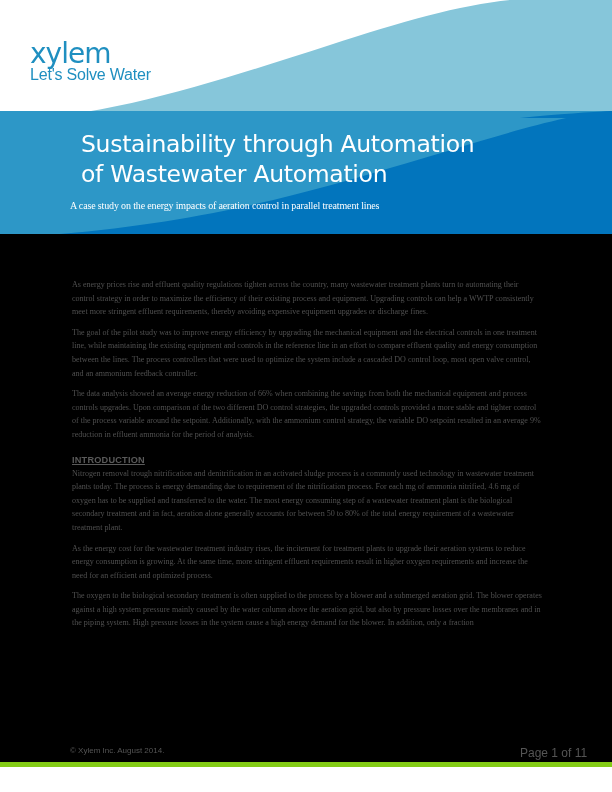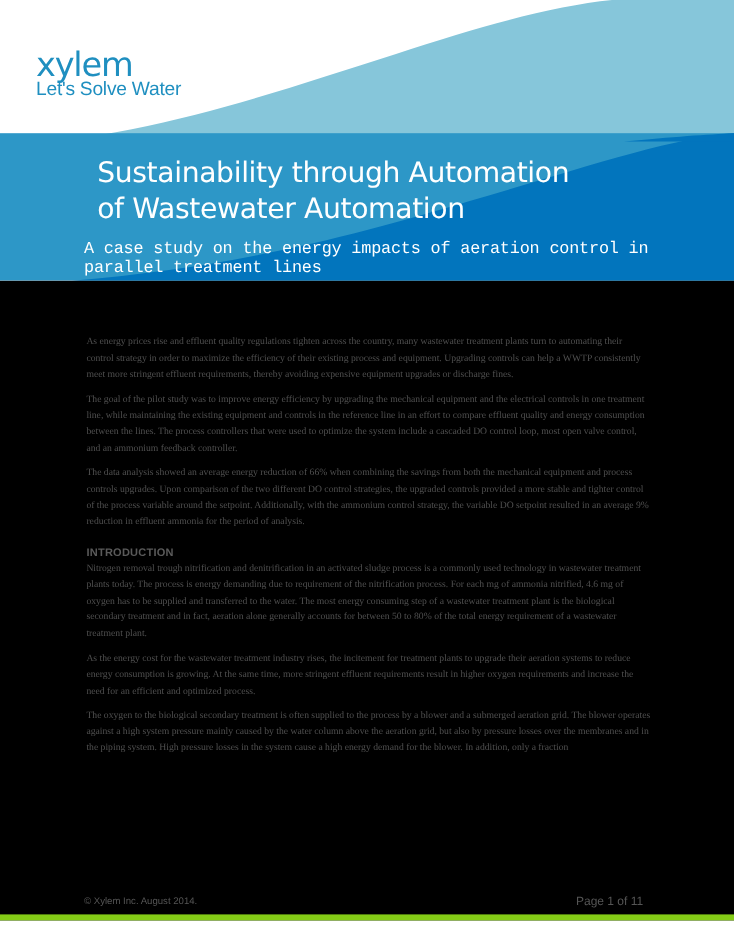--- a/index.html
+++ b/index.html
@@ -4,28 +4,28 @@
 <style>
   html, body { margin: 0; padding: 0; }
   body { width: 612px; height: 792px; position: relative; overflow: hidden; background: #ffffff; font-family: "Liberation Sans", sans-serif; }
   .header { position: absolute; left: 0; top: 0; width: 612px; height: 234px; overflow: hidden; }
   .header svg.bg { position: absolute; left: 0; top: 0; }
   .logo { position: absolute; left: 30px; top: 40px; }
   .logo-word { font-family: "DejaVu Sans", sans-serif; font-size: 28px; color: #1f8fc0; letter-spacing: -1px; line-height: 28px; font-weight: normal; }
   .logo-tag { font-family: "Liberation Sans", sans-serif; font-size: 16px; color: #1f8fc0; margin-top: -2px; letter-spacing: -0.2px; }
   .title-block { position: absolute; left: 70px; top: 118px; color: #ffffff; }
   .title { font-family: "DejaVu Sans", sans-serif; font-size: 23.5px; line-height: 30px; letter-spacing: -0.3px; margin: 11px; font-weight: normal; }
-  .subtitle { font-family: Liberation Mono, monospace; font-size: 14px; letter-spacing: -0.15px; }
+  .subtitle { font-family: Liberation Serif, serif; font-size: 10px; letter-spacing: -0.15px; }
   .body-area { position: absolute; left: 0; top: 234px; width: 612px; height: 528px; background: #000000; }
   .content { position: absolute; left: 72px; top: 278px; width: 470px; color: #505050; font-family: "Liberation Sans", sans-serif; font-size: 8.05px; line-height: 13.6px; }
   .content p { margin: 0 0 7px 0; font-family: Liberation Serif, serif; }
-  .content h2 { margin: 12px 0 0 0; font-size: 9.2px; line-height: 13px; font-weight: bold; color: #5a5a5a; letter-spacing: 0.2px; }
+  .content h2 { margin: 12px 0 0 0; font-size: 9.2px; line-height: 13px; font-weight: bold; color: #5a5a5a; letter-spacing: 0.2px; text-decoration: underline; }
   .footer { position: absolute; left: 0; top: 742px; width: 612px; height: 20px; background: #000; border-bottom: 5px solid #84cc16; }
   .footer-left { position: absolute; left: 70px; top: 4px; font-size: 8px; color: #555; }
-  .footer-right { position: absolute; left: 472px; top: 4px; font-size: 10px; color: #555; padding-left: 8px; }
+  .footer-right { position: absolute; left: 512px; top: 4px; font-size: 12px; color: #555; padding-left: 8px; }
 </style>
 </head>
 <body>
 
 <div class="header">
   <svg class="bg" width="612" height="234" viewBox="0 0 612 234">
     <rect x="0" y="0" width="612" height="234" fill="#ffffff"></rect>
     <path d="M0,122 C120,115 220,80 330,45 C400,22 460,5 510,0 L612,0 L612,122 Z" fill="#86c6da"></path>
     <rect x="0" y="111" width="612" height="123" fill="#2d97c7"></rect>
     <path d="M612,111 C560,114 470,145 390,168 C300,195 200,222 60,234 L612,234 Z" fill="#0275bd"></path>

